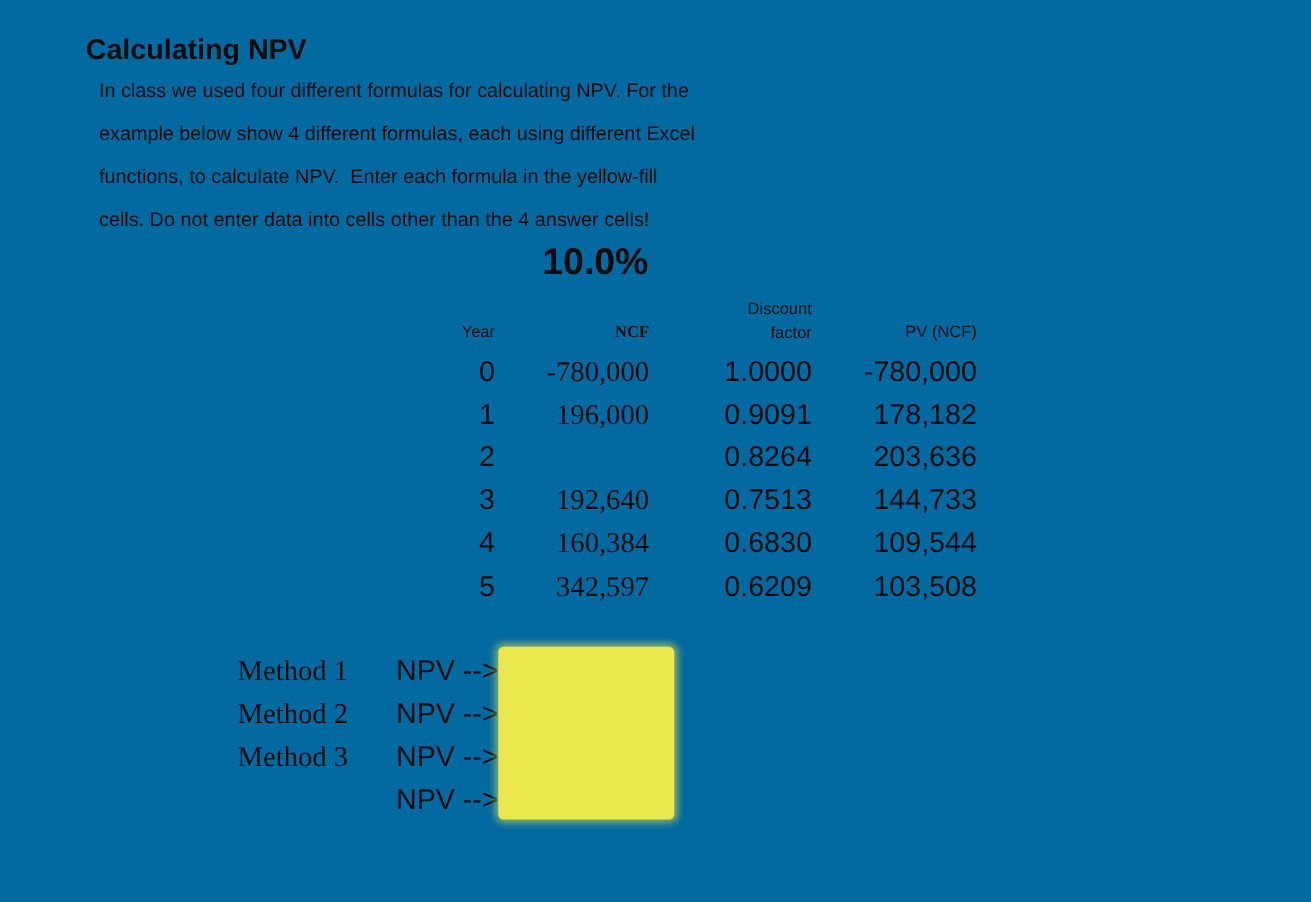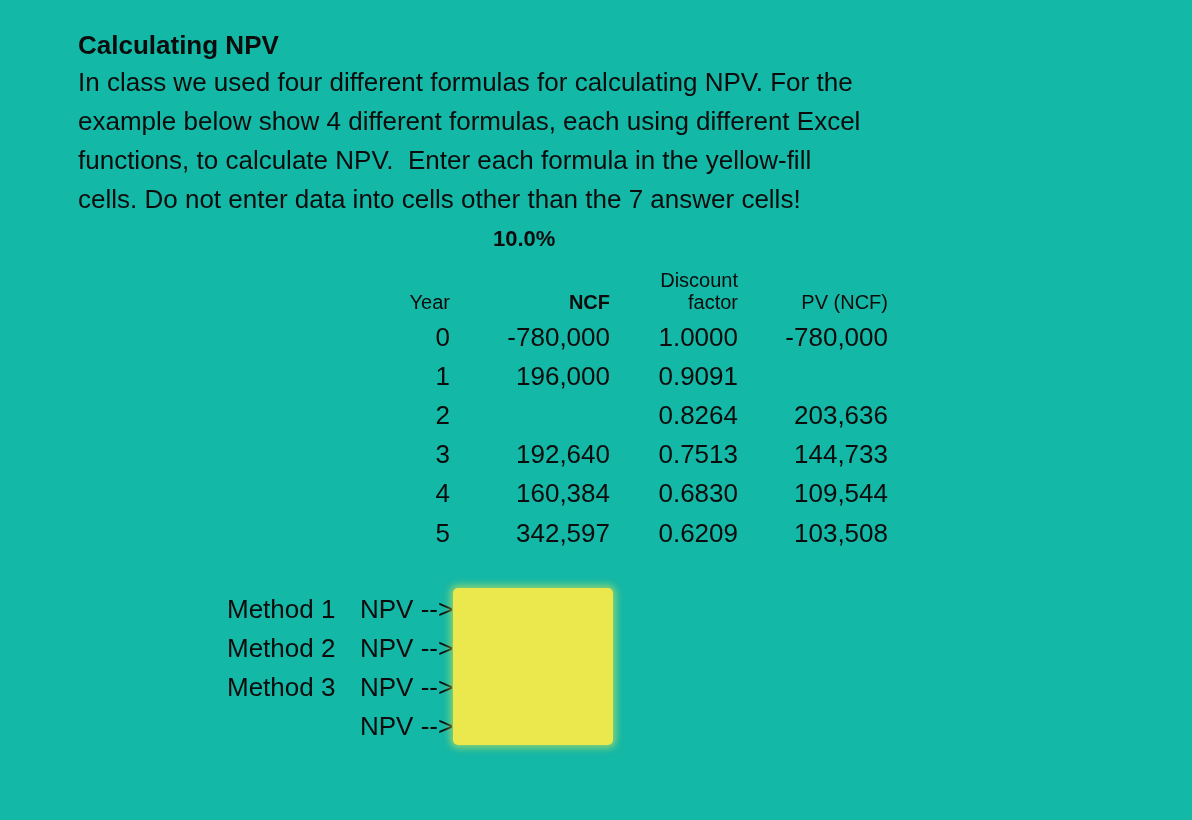--- a/index.html
+++ b/index.html
@@ -4,68 +4,68 @@
 <style>
   html, body {
     margin: 0;
     padding: 0;
     background: #f5f4f1;
   }
   .canvas {
     position: relative;
     width: 1192px;
     height: 820px;
-    background: #14b8a6;
+    background: #0369a1;
     font-family: "Liberation Sans", sans-serif;
     color: #0c0c0c;
     overflow: hidden;
   }
   .title {
     position: absolute;
     left: 78px;
     top: 30px;
     font-size: 26px;
     font-weight: bold;
     line-height: 30px;
     white-space: pre;
   }
   .instructions {
     position: absolute;
-    left: 78px;
+    left: 90px;
     top: 63px;
-    font-size: 26px;
+    font-size: 18px;
     line-height: 39px;
   }
   .instr-line { white-space: pre; height: 39px; }
   .occ-label {
     position: absolute;
     left: 117px;
     top: 219px;
     font-size: 26px;
     line-height: 39px;
     white-space: pre;
   }
   .occ-value {
     position: absolute;
     left: 493px;
     top: 219px;
-    font-size: 22px;
+    font-size: 34px;
     font-weight: bold;
     line-height: 39px;
     white-space: pre;
   }
   
   .col-year { left: 348px; width: 102px; }
-  .col-ncf  { left: 460px; width: 150px; }
+  .col-ncf  { left: 440px; width: 150px; font-family: Liberation Serif, serif; }
   .col-disc { left: 598px; width: 140px; }
   .col-pv   { left: 748px; width: 140px; }
   .thead-cell {
     position: absolute;
     top: 291px;
-    font-size: 20px;
+    font-size: 15px;
     line-height: 22px;
     text-align: right;
   }
   .thead-cell.two-line {
     top: 270px;
     line-height: 21.5px;
   }
   .thead-cell.bold { font-weight: bold; }
   .tbody { position: absolute; left: 0; top: 0; width: 100%; }
   .trow {
@@ -93,21 +93,21 @@
     left: 0;
     width: 100%;
     height: 39px;
     line-height: 39px;
     font-size: 26px;
   }
   .mrow:nth-child(1) { top: 590px; }
   .mrow:nth-child(2) { top: 629px; }
   .mrow:nth-child(3) { top: 668px; text-align: right; }
   .mrow:nth-child(4) { top: 707px; }
-  .m-label { position: absolute; left: 227px; white-space: pre; }
+  .m-label { position: absolute; left: 216px; white-space: pre; font-family: Liberation Serif, serif; }
   .m-npv   { position: absolute; left: 360px; white-space: pre; }
   .answer-block {
     position: absolute;
     left: 453px;
     top: 588px;
     width: 160px;
     height: 157px;
     background: #ebe84d;
     border-radius: 5px;
     box-shadow: 0 0 7px 3px rgba(235, 232, 77, 0.55);
@@ -121,21 +121,21 @@
 <body>
 
 <div class="canvas">
 
   <div class="title">Calculating NPV</div>
 
   <div class="instructions">
     <div class="instr-line">In class we used four different formulas for calculating NPV. For the</div>
     <div class="instr-line">example below show 4 different formulas, each using different Excel</div>
     <div class="instr-line">functions, to calculate NPV.  Enter each formula in the yellow-fill</div>
-    <div class="instr-line">cells. Do not enter data into cells other than the 7 answer cells!</div>
+    <div class="instr-line">cells. Do not enter data into cells other than the 4 answer cells!</div>
   </div>
 
   <div class="occ-value">10.0%</div>
 
   <div class="thead-cell col-year">Year</div>
   <div class="thead-cell col-ncf bold">NCF</div>
   <div class="thead-cell col-disc two-line">
     <div>Discount</div>
     <div>factor</div>
   </div>
@@ -145,20 +145,21 @@
     <div class="trow">
       <span class="tcell col-year">0</span>
       <span class="tcell col-ncf">-780,000</span>
       <span class="tcell col-disc">1.0000</span>
       <span class="tcell col-pv">-780,000</span>
     </div>
     <div class="trow">
       <span class="tcell col-year">1</span>
       <span class="tcell col-ncf">196,000</span>
       <span class="tcell col-disc">0.9091</span>
+      <span class="tcell col-pv">178,182</span>
     </div>
     <div class="trow">
       <span class="tcell col-year">2</span>
       <span class="tcell col-disc">0.8264</span>
       <span class="tcell col-pv">203,636</span>
     </div>
     <div class="trow">
       <span class="tcell col-year">3</span>
       <span class="tcell col-ncf">192,640</span>
       <span class="tcell col-disc">0.7513</span>

